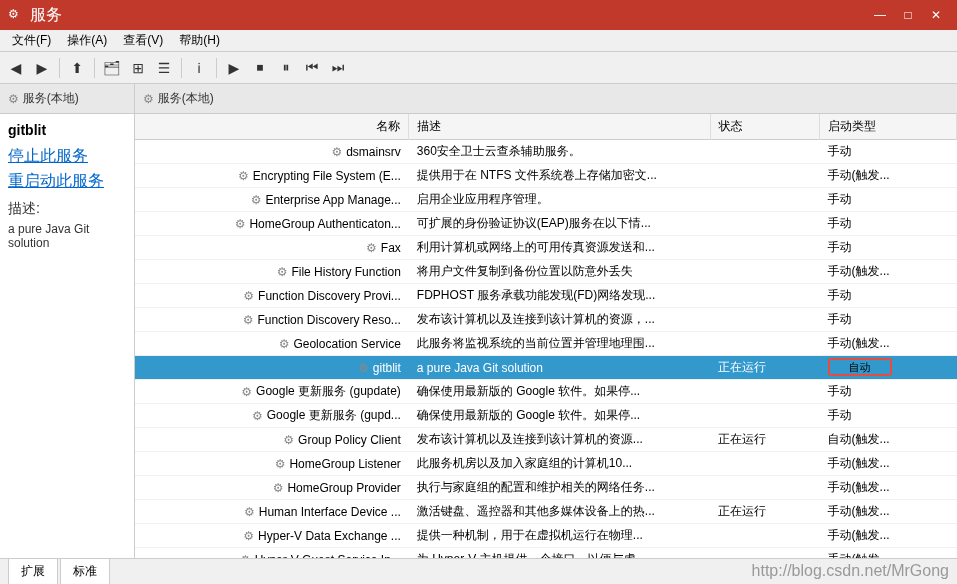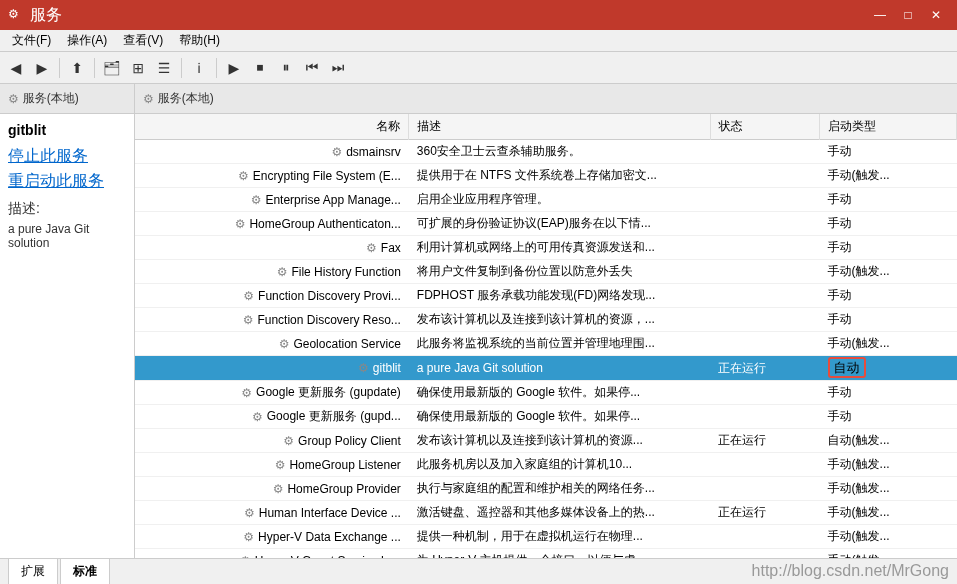--- a/index.html
+++ b/index.html
@@ -142,44 +142,44 @@
       overflow: hidden;
       text-overflow: ellipsis;
       max-width: 200px;
     }
     .service-icon { display: inline-flex; align-items: center; gap: 4px; }
     .svc-ico { color: #888; font-size: 12px; }
     .status-auto { 
       background: transparent;
       border: 2px solid #e74c3c;
       border-radius: 3px;
-      padding: 1px 4px;
+      padding: 1px 19px;
       color: #000;
-      font-size: 13px;
+      font-size: 11px;
     }
 
     
     .bottom-tabs {
       height: 26px;
       background: #f0f0f0;
       border-top: 1px solid #ccc;
       display: flex;
       align-items: flex-end;
       padding: 0 8px;
     }
     .tab {
       padding: 4px 12px;
       font-size: 12px;
       cursor: pointer;
       border: 1px solid #ccc;
       border-bottom: none;
       background: white;
       margin-right: 2px;
     }
-    .tab.active { background: white; font-weight: bold; }
+    .tab.active { background: white; font-weight: normal; }
 
     
     .watermark {
       position: fixed;
       bottom: 4px;
       right: 8px;
       font-size: 16px;
       color: #999;
     }
 

